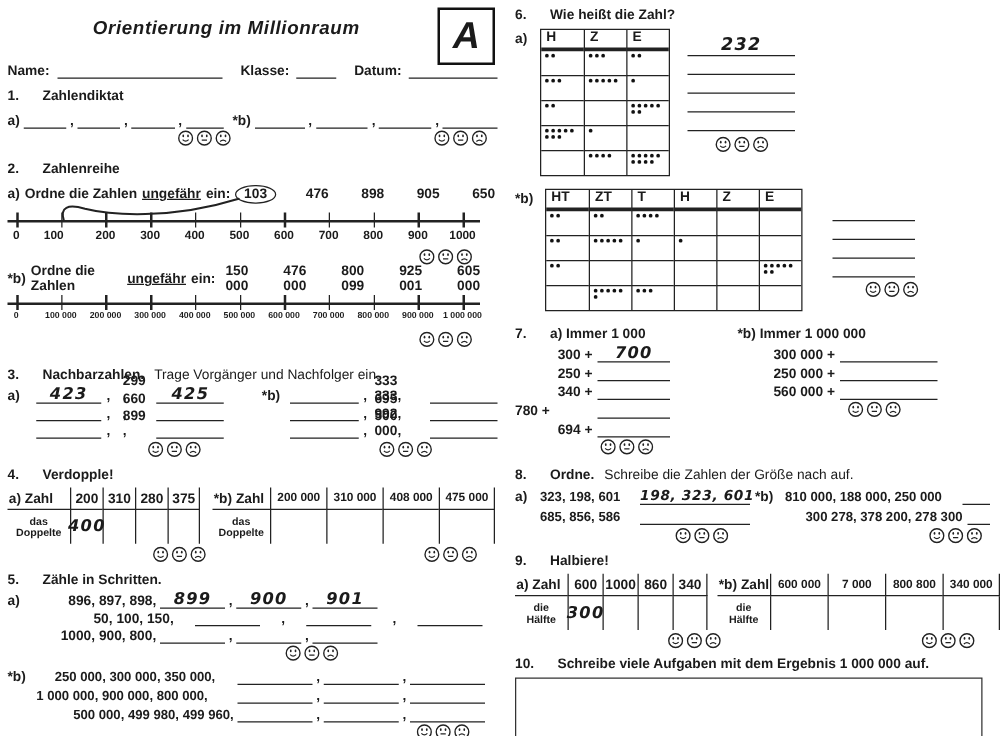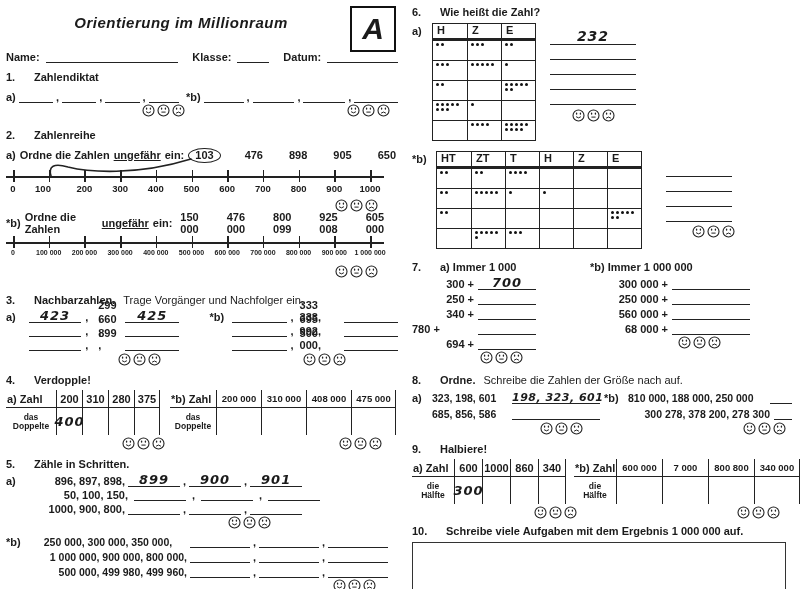--- a/index.html
+++ b/index.html
@@ -220,21 +220,21 @@
           </span>
       </div>
       <div class="row" style="height:18px;gap:4px;align-items:center;margin-top:2px">
         <span>*b)</span>
         <span>Ordne die Zahlen</span>
         <span class="u">ungefähr</span>
         <span>ein:</span>
         <span style="margin-left:4px">150 000</span>
         <span style="margin-left:10px">476 000</span>
         <span style="margin-left:10px">800 099</span>
-        <span style="margin-left:10px">925 008</span>
+        <span style="margin-left:10px">925 001</span>
         <span style="margin-left:10px">605 000</span>
       </div>
       <div class="numline nl-b">
           <div class="nl-line"></div>
           <div class="nl-tick" style="left: 7px;"></div>
           <div class="nl-label" style="left: 7px;">0</div>
           <div class="nl-tick" style="left: 42.7px;"></div>
           <div class="nl-label" style="left: 42.7px;">100 000</div>
           <div class="nl-tick" style="left: 78.4px;"></div>
           <div class="nl-label" style="left: 78.4px;">200 000</div>
@@ -455,21 +455,21 @@
         </div>
       <div class="row" style="height:14px;gap:3px">
         <span class="secnum">a)</span>
         <span class="given" style="width:96px;text-align:right">896, 897, 898,</span>
         <span class="blank" style="width:52px"><span class="hand">899</span></span>
           <span>,</span>
         <span class="blank" style="width:52px"><span class="hand">900</span></span>
           <span>,</span>
         <span class="blank" style="width:52px"><span class="hand">901</span></span>
       </div>
-      <div class="row" style="height:14px;gap:6px">
+      <div class="row" style="height:14px;gap:17px">
         <span class="secnum"></span>
         <span class="given" style="width:96px;text-align:right">50, 100, 150,</span>
         <span class="blank" style="width:52px"></span>
           <span>,</span>
         <span class="blank" style="width:52px"></span>
           <span>,</span>
         <span class="blank" style="width:52px"></span>
       </div>
       <div class="row" style="height:14px;gap:3px">
         <span class="secnum"></span>
@@ -506,21 +506,21 @@
         <span class="secnum">*b)</span>
         <span class="given" style="width:158px;text-align:center;font-size:10.5px">250 000, 300 000, 350 000,</span>
         <span class="blank" style="width:60px"></span>
           <span>,</span>
         <span class="blank" style="width:60px"></span>
           <span>,</span>
         <span class="blank" style="width:60px"></span>
       </div>
       <div class="row" style="height:15px;gap:3px">
         <span class="secnum"></span>
-        <span class="given" style="width:158px;text-align:right;font-size:10.5px">1 000 000, 900 000, 800 000,</span>
+        <span class="given" style="width:158px;text-align:left;font-size:10.5px">1 000 000, 900 000, 800 000,</span>
         <span class="blank" style="width:60px"></span>
           <span>,</span>
         <span class="blank" style="width:60px"></span>
           <span>,</span>
         <span class="blank" style="width:60px"></span>
       </div>
       <div class="row" style="height:15px;gap:3px">
         <span class="secnum"></span>
         <span class="given" style="width:158px;text-align:right;font-size:10.5px">500 000, 499 980, 499 960,</span>
         <span class="blank" style="width:60px"></span>
@@ -916,24 +916,20 @@
             <span class="blank" style="width:78px"></span>
           </div>
         <div class="prow">
             <span class="given" style="width:78px;text-align:right;padding-right:4px">250 000 +</span>
             <span class="blank" style="width:78px"></span>
           </div>
         <div class="prow">
             <span class="given" style="width:78px;text-align:right;padding-right:4px">560 000 +</span>
             <span class="blank" style="width:78px"></span>
           </div>
-        <div class="prow">
-            <span class="given" style="width:78px;text-align:right;padding-right:4px">68 000 +</span>
-            <span class="blank" style="width:78px"></span>
-          </div>
         <div class="row" style="height:13px">
             <span class="sm" style="margin-left:88px">
               <svg width="13" height="13" viewBox="0 0 13 13">
                 <circle cx="6.5" cy="6.5" r="5.5" fill="none" stroke="#222" stroke-width="1.1"></circle>
                 <ellipse cx="4.6" cy="4.7" rx="0.7" ry="1.1" fill="#222"></ellipse>
                 <ellipse cx="8.4" cy="4.7" rx="0.7" ry="1.1" fill="#222"></ellipse>
                 <path d="M4.1 7.7 Q6.5 10 8.9 7.7" fill="none" stroke="#222" stroke-width="1"></path>
               </svg>
               <svg width="13" height="13" viewBox="0 0 13 13">
                 <circle cx="6.5" cy="6.5" r="5.5" fill="none" stroke="#222" stroke-width="1.1"></circle>

